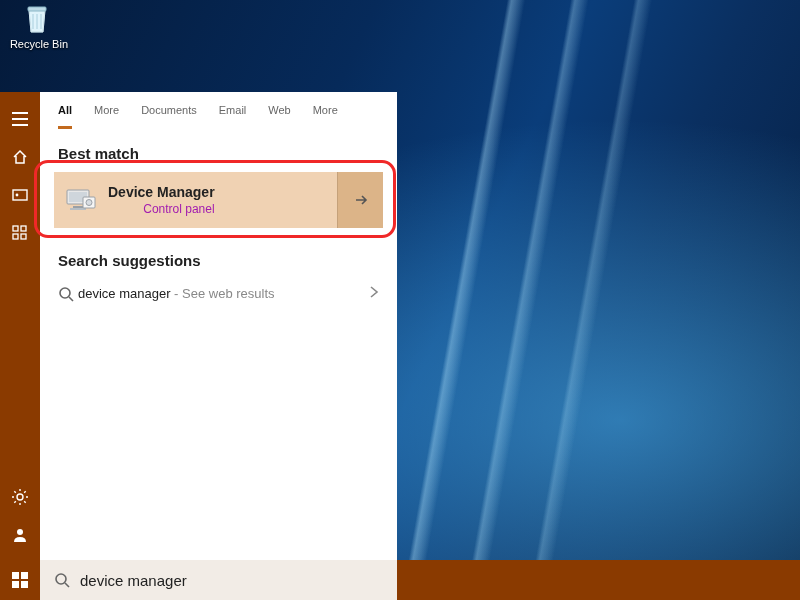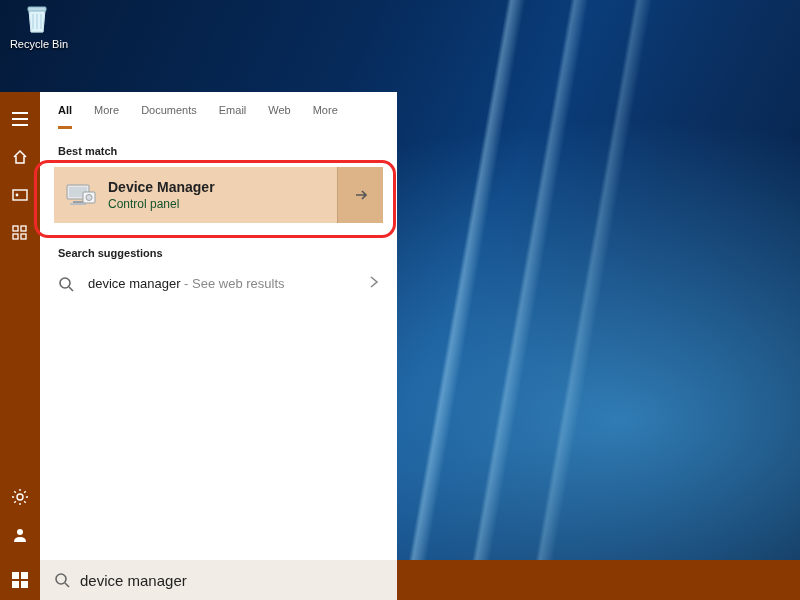--- a/index.html
+++ b/index.html
@@ -36,32 +36,32 @@
   .rail { position:absolute; left:0; bottom:40px; width:40px; height:468px; background:#8a3a00; display:flex; flex-direction:column; align-items:center; padding-top:8px; color:#fff; }
   .rail .rail-btn { width:40px; height:38px; display:flex; align-items:center; justify-content:center; }
   .rail .spacer { flex:1; }
 
   
   .panel { position:absolute; left:40px; bottom:40px; width:357px; height:468px; background:#fff; display:flex; flex-direction:column; }
   .tabs { display:flex; gap:22px; padding:12px 18px 0; font-size:11px; color:#666; }
   .tabs .tab { padding-bottom:10px; border-bottom:3px solid transparent; cursor:pointer; }
   .tabs .tab.active { color:#111; font-weight:600; border-bottom-color:#c26a1e; }
 
-  .section-label { font-size:11px; font-weight:600; color:#222; padding:16px 18px 6px; }
+  .section-label { font-size:15px; font-weight:600; color:#222; padding:16px 18px 6px; }
 
   .best-match { margin:4px 14px 8px; display:flex; align-items:stretch; background:#f0d2b3; }
   .best-match .main { flex:1; display:flex; align-items:center; gap:12px; padding:12px 12px; }
   .best-match .title { font-size:14px; color:#222; font-weight:600; }
-  .best-match .sub { font-size:12px; color:#14532d; margin-top:2px; }
+  .best-match .sub { font-size:12px; color:#a21caf; margin-top:2px;text-align:right; }
   .best-match .arrow { width:46px; background:#dcb488; display:flex; align-items:center; justify-content:center; border-left:1px solid rgba(0,0,0,0.1); }
   .best-match .arrow svg { stroke:#555; }
 
   .highlight-ring { position:absolute; border:3px solid #f02828; border-radius:14px; pointer-events:none; }
 
-  .suggestion { display:flex; align-items:center; gap:14px; padding:10px 18px; font-size:13px; color:#222; }
+  .suggestion { display:flex; align-items:center; gap:4px; padding:10px 18px; font-size:13px; color:#222; }
   .suggestion .hint { color:#888; }
   .suggestion .chev { margin-left:auto; color:#888; }
 
   .white-fill { flex:1; }
 
 </style>
 </head>
 <body>
 
 <div class="desktop"></div>

